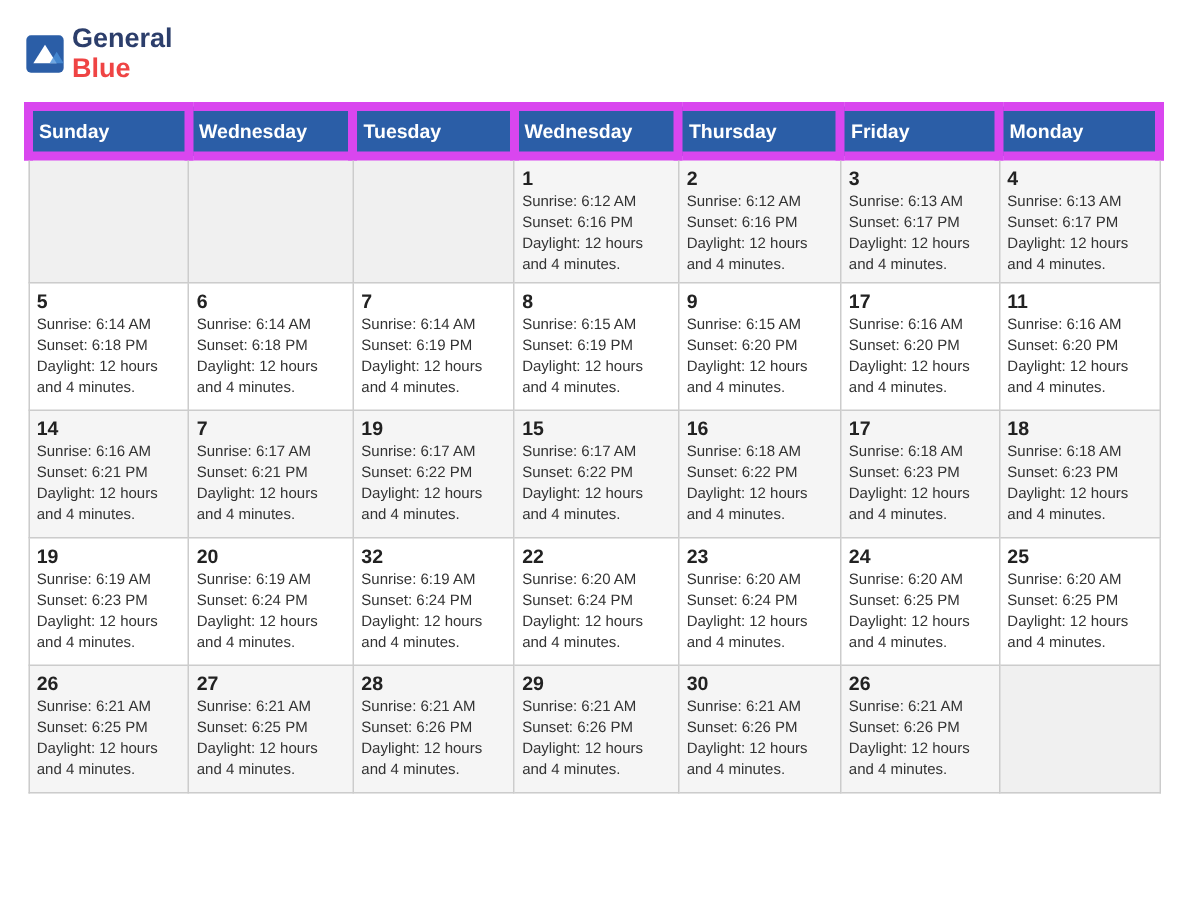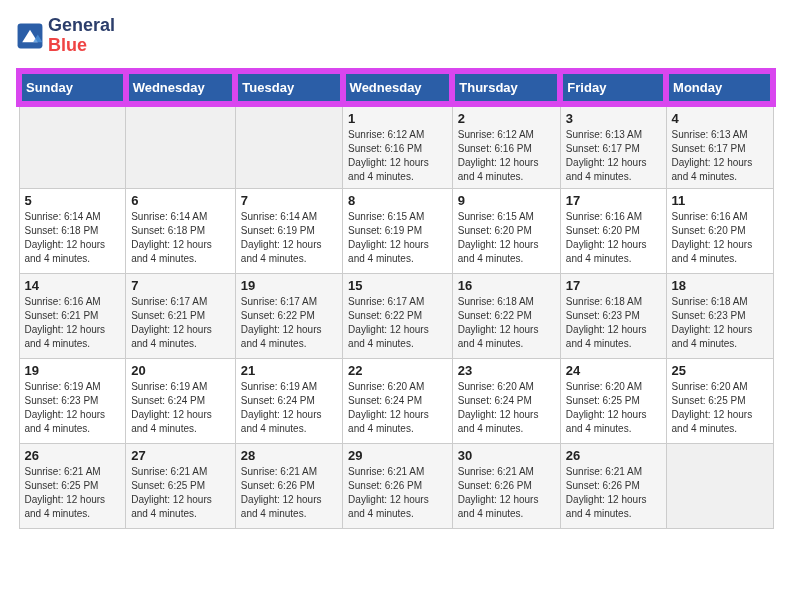--- a/index.html
+++ b/index.html
@@ -209,21 +209,21 @@
       <tr>
         <td>
           <span class="day-num">19</span>
           <div class="day-info">Sunrise: 6:19 AM<br>Sunset: 6:23 PM<br>Daylight: 12 hours and 4 minutes.</div>
         </td>
         <td>
           <span class="day-num">20</span>
           <div class="day-info">Sunrise: 6:19 AM<br>Sunset: 6:24 PM<br>Daylight: 12 hours and 4 minutes.</div>
         </td>
         <td>
-          <span class="day-num">21</span>
+          <span class="day-num">32</span>
           <div class="day-info">Sunrise: 6:19 AM<br>Sunset: 6:24 PM<br>Daylight: 12 hours and 4 minutes.</div>
         </td>
         <td>
           <span class="day-num">22</span>
           <div class="day-info">Sunrise: 6:20 AM<br>Sunset: 6:24 PM<br>Daylight: 12 hours and 4 minutes.</div>
         </td>
         <td>
           <span class="day-num">23</span>
           <div class="day-info">Sunrise: 6:20 AM<br>Sunset: 6:24 PM<br>Daylight: 12 hours and 4 minutes.</div>
         </td>

